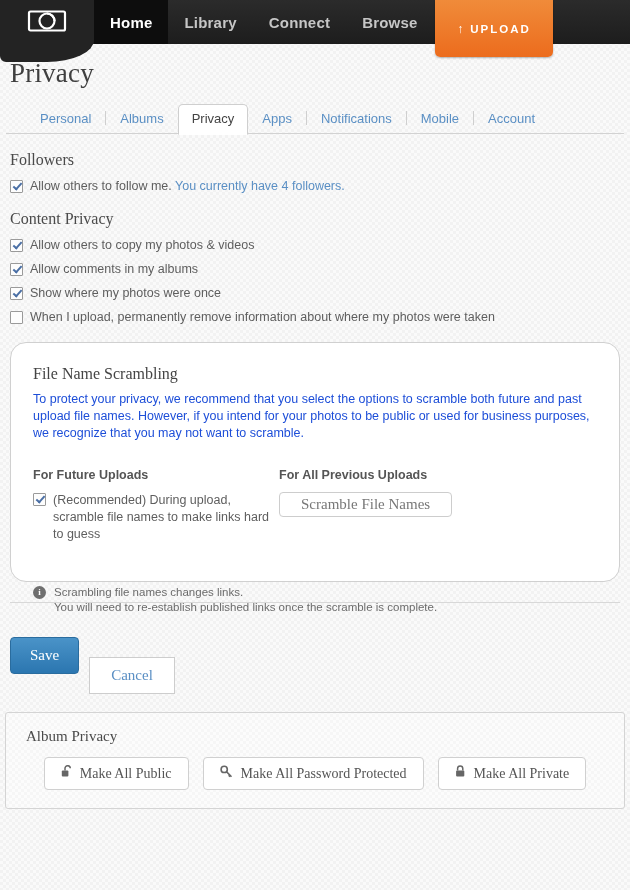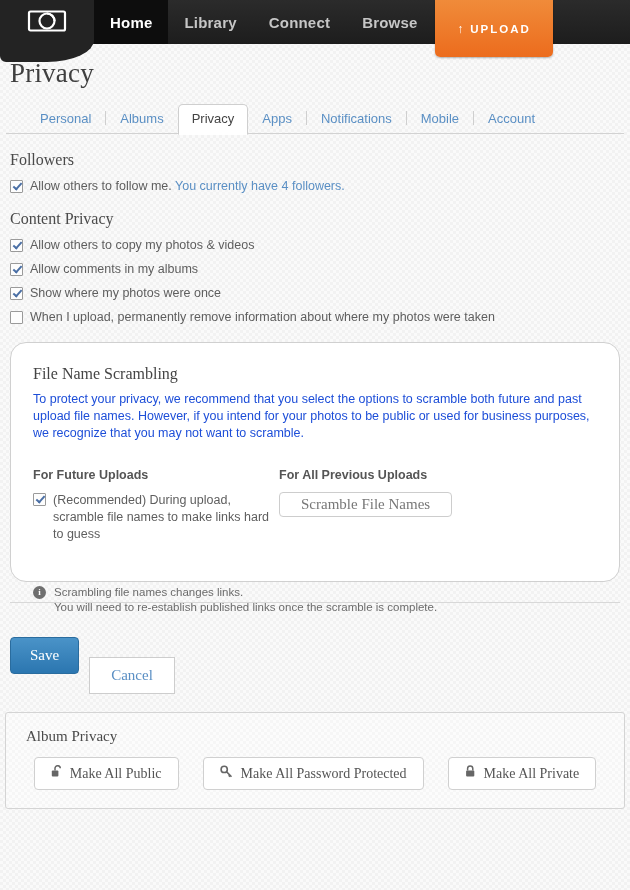--- a/index.html
+++ b/index.html
@@ -259,21 +259,21 @@
     background: rgba(255,255,255,.35);
     padding: 15px 20px 18px 20px;
   }
   .album-panel h4 {
     font-family: "Liberation Serif", serif;
     font-weight: normal;
     font-size: 15px;
     color: #4a4a4a;
     margin: 0 0 12px 0;
   }
-  .album-btns { display: flex; justify-content: center; gap: 24px; }
+  .album-btns { display: flex; justify-content: center; gap: 14px; }
   .album-btn {
     font-family: "Liberation Serif", serif;
     font-size: 14px;
     color: #555;
     background: #fff;
     border: 1px solid #d0d0d0;
     border-radius: 4px;
     padding: 7px 16px;
     display: flex; align-items: center; gap: 8px;
   }

